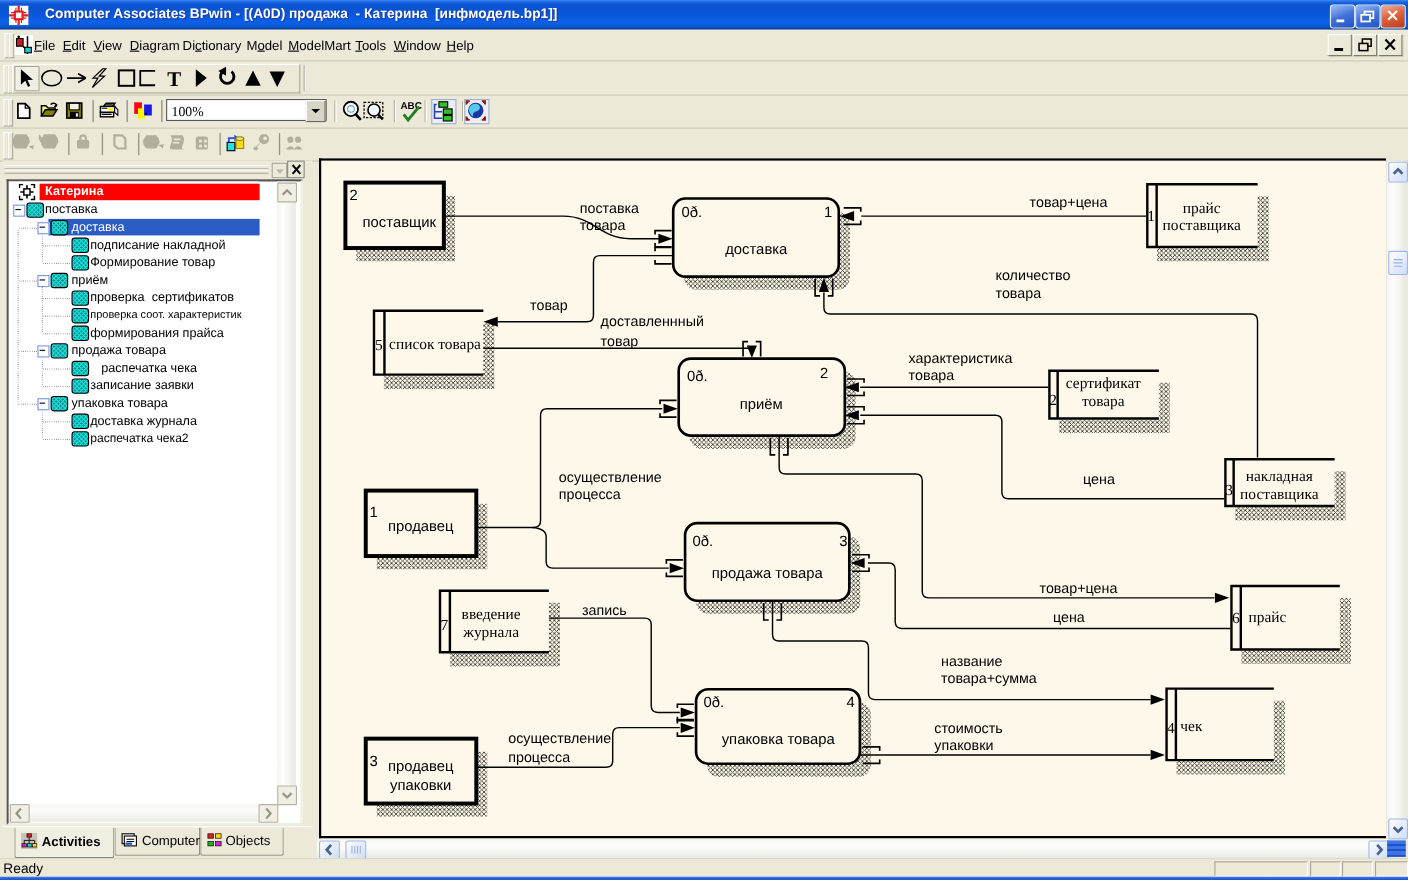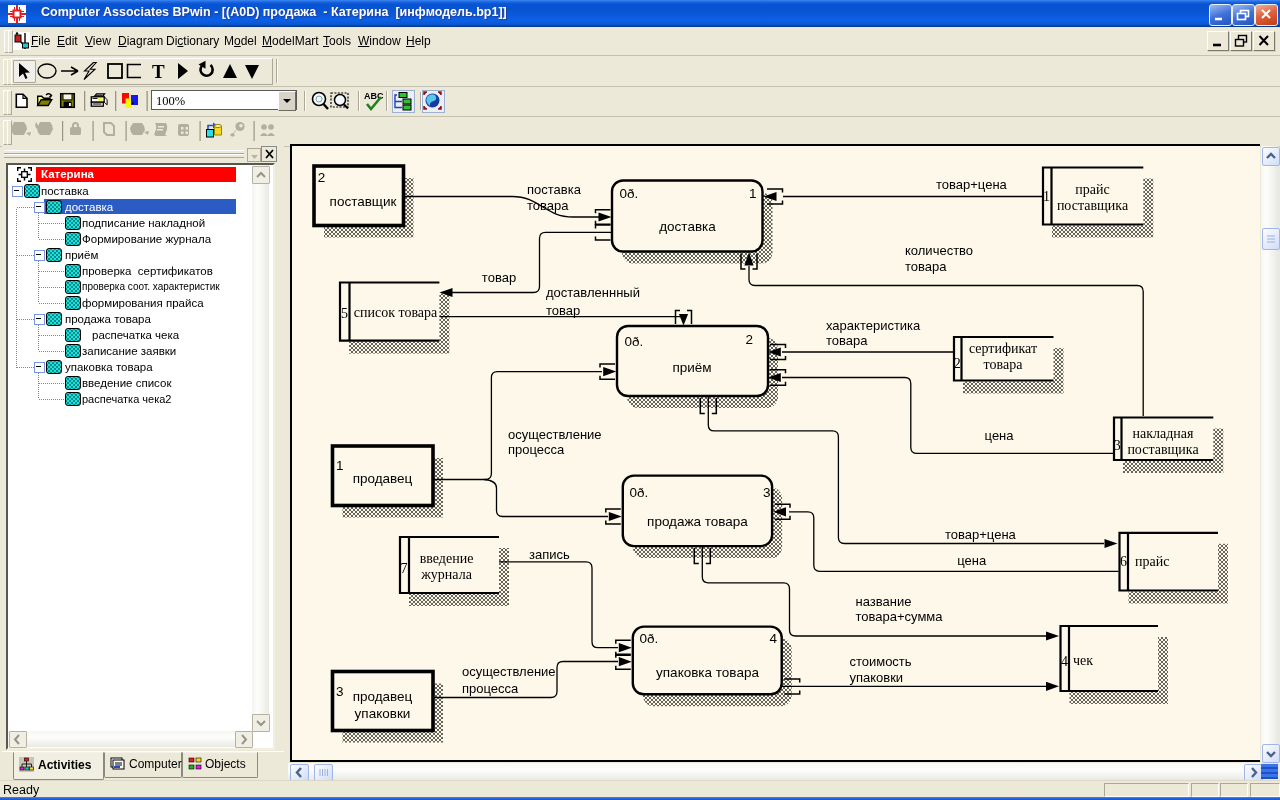--- a/index.html
+++ b/index.html
@@ -348,21 +348,21 @@
  <div class="abs" style="left:36px;top:34px;width:206px;height:15px;background:#2a5cc4"></div>
  <div class="exp" style="left:26px;top:37px">
       <i></i>
     </div>
  <div class="aicon" style="left:38px;top:35px"></div>
  <div class="abs" style="left:57px;top:36px;font-size:11.5px;color:#fff">доставка</div>
 
  <div class="aicon" style="left:57px;top:51px"></div>
  <div class="abs" style="left:74px;top:52px;font-size:11.5px">подписание накладной</div>
  <div class="aicon" style="left:57px;top:67px"></div>
- <div class="abs" style="left:74px;top:68px;font-size:11.5px">Формирование журнала</div>
+ <div class="abs" style="left:74px;top:68px;font-size:11.5px">Формирование товар</div>
 
  <div class="exp" style="left:26px;top:85px">
       <i></i>
     </div>
  <div class="aicon" style="left:38px;top:83px"></div>
  <div class="abs" style="left:57px;top:84px;font-size:11.5px">приём</div>
 
  <div class="aicon" style="left:57px;top:99px"></div>
  <div class="abs" style="left:74px;top:100px;font-size:11.5px">проверка&nbsp; сертификатов</div>
  <div class="aicon" style="left:57px;top:115px"></div>
@@ -381,21 +381,21 @@
  <div class="aicon" style="left:57px;top:179px"></div>
  <div class="abs" style="left:74px;top:180px;font-size:11.5px">записание заявки</div>
 
  <div class="exp" style="left:26px;top:197px">
       <i></i>
     </div>
  <div class="aicon" style="left:38px;top:195px"></div>
  <div class="abs" style="left:57px;top:196px;font-size:11.5px">упаковка товара</div>
 
  <div class="aicon" style="left:57px;top:211px"></div>
- <div class="abs" style="left:74px;top:212px;font-size:11.5px">введение список</div>
+ <div class="abs" style="left:74px;top:212px;font-size:11.5px">доставка журнала</div>
  <div class="aicon" style="left:57px;top:227px"></div>
  <div class="abs" style="left:74px;top:228px;font-size:11px">распечатка чека2</div>
 </div>
 
 <div class="abs" style="left:252px;top:165px;width:17px;height:566px;background:linear-gradient(90deg,#f4f4f1,#fdfdfb 30%,#ebebe5)"></div>
 <div class="abs csb" style="left:252px;top:166px;width:16px;height:16px">
     <svg width="16" height="16">
       <path d="M4 10 L8 6 L12 10" stroke="#96948a" stroke-width="2" fill="none"></path>
     </svg>
   </div>

